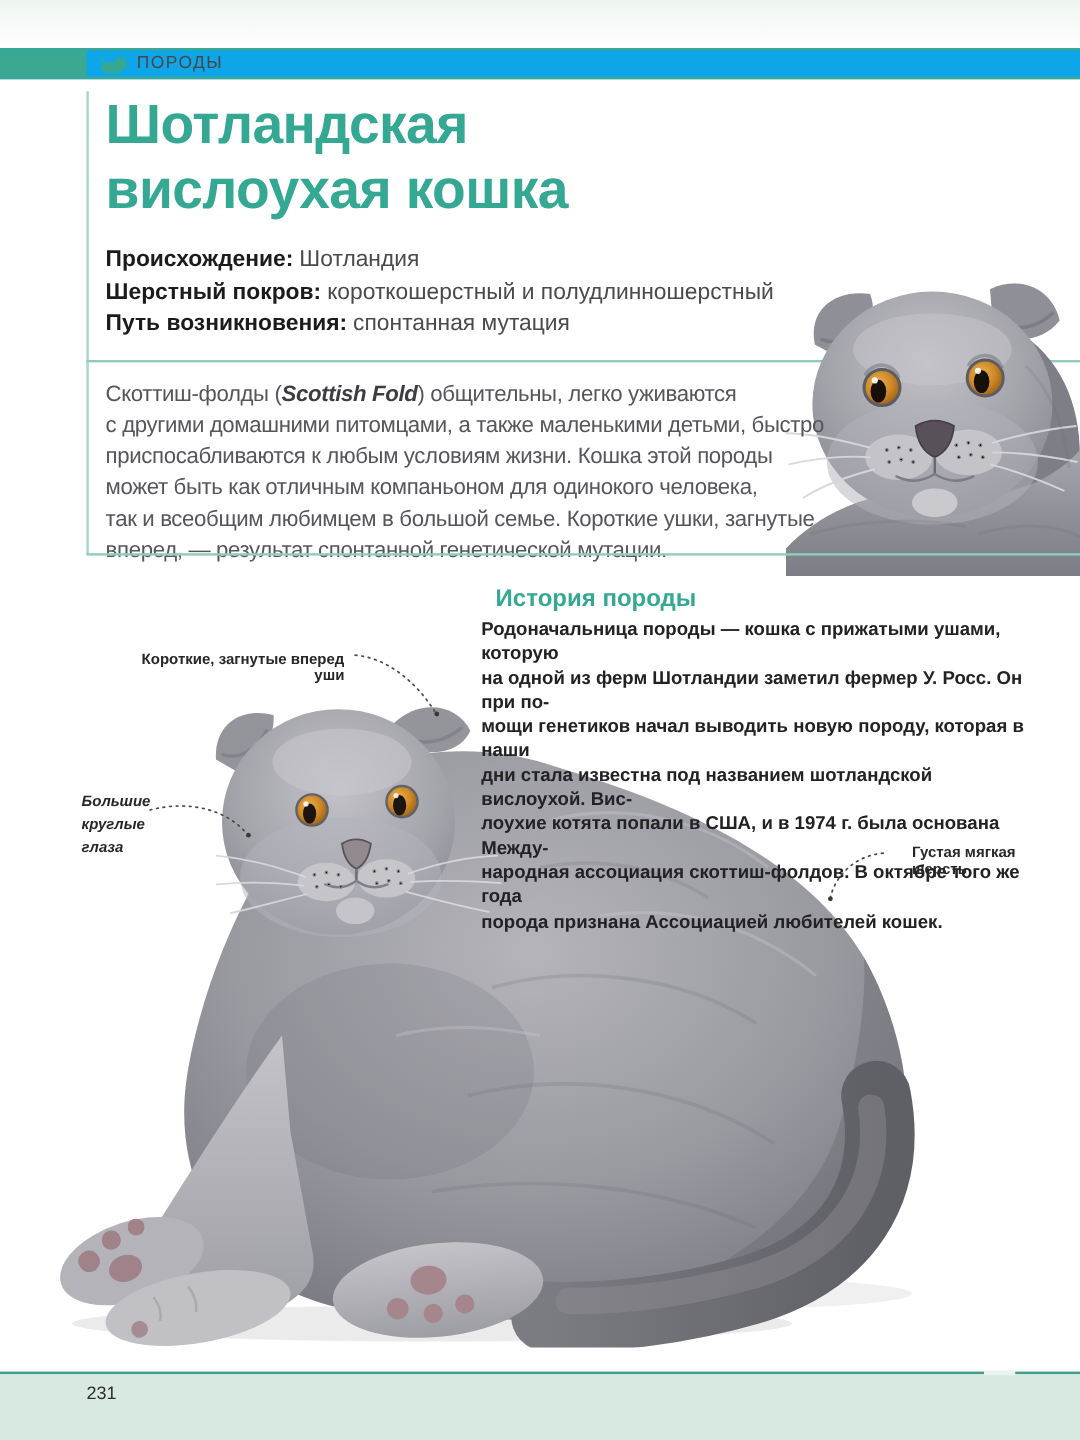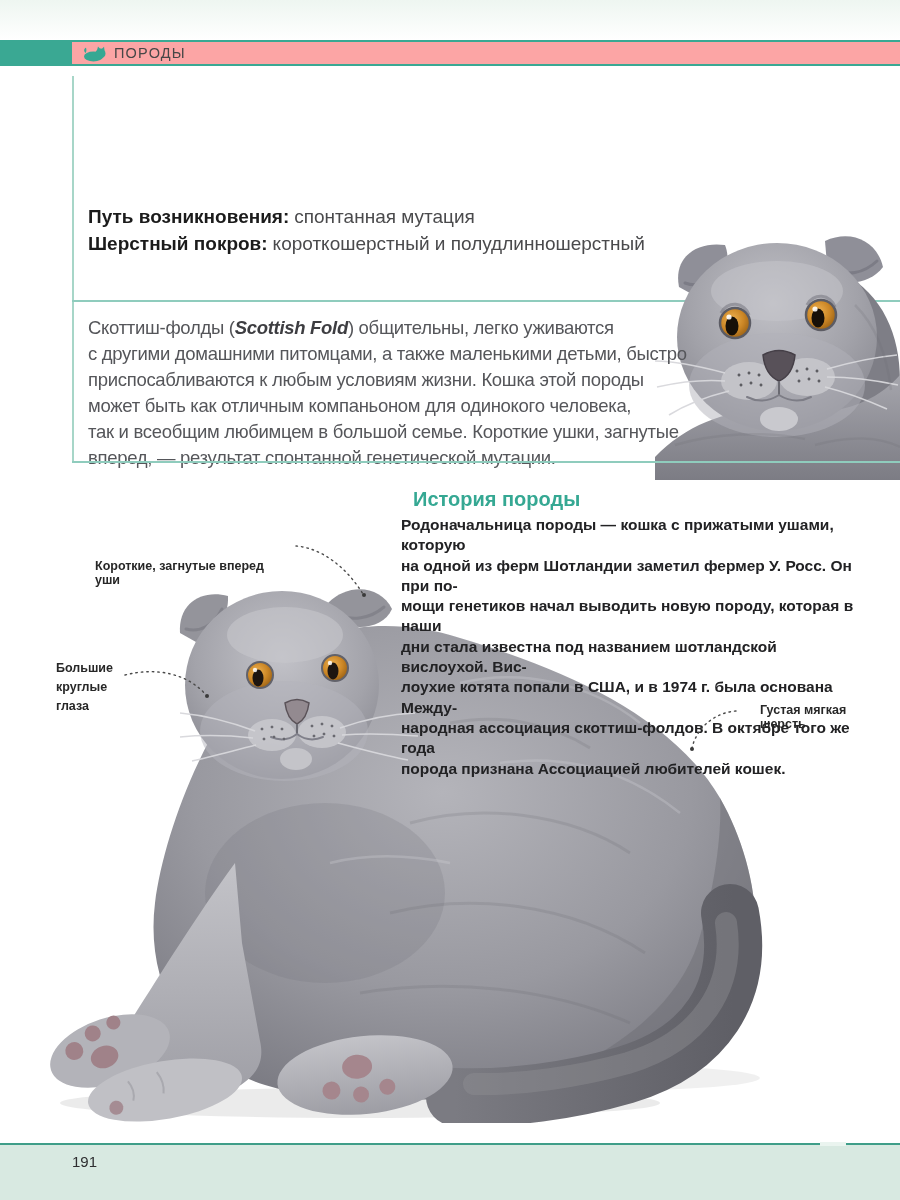--- a/index.html
+++ b/index.html
@@ -1,21 +1,21 @@
 <!DOCTYPE html>
 <html><head>
 <meta charset="utf-8">
 <style>
   html,body{margin:0;padding:0;background:#e9e9e9;}
   .page{position:relative;width:900px;height:1200px;background:#ffffff;overflow:hidden;
         font-family:"Liberation Sans","DejaVu Sans",sans-serif;margin:0 auto;}
   .page-top-tint{position:absolute;left:0;top:0;right:0;height:40px;
         background:linear-gradient(#eef6f1,#ffffff);}
   
-  .topbar{position:absolute;left:0;top:40px;right:0;height:22px;background:#fca5a5;
+  .topbar{position:absolute;left:0;top:40px;right:0;height:22px;background:#0ea5e9;
         border-top:2px solid #3aa893;border-bottom:2px solid #3aa893;}
   .topbar-accent{position:absolute;left:0;top:0;width:72px;height:22px;background:#3aa893;}
   .topbar-icon{position:absolute;left:82px;top:2px;width:26px;height:18px;}
   .topbar-label{position:absolute;left:114px;top:0;height:22px;line-height:22px;
         font-size:14.5px;letter-spacing:1.2px;color:#474747;}
   
   .left-rule{position:absolute;left:72px;top:76px;width:2px;height:386px;background:#a7d6c8;}
   .title{position:absolute;left:88px;top:76px;margin:0;font-size:46px;line-height:54px;
         font-weight:bold;color:#35a893;letter-spacing:-0.5px;}
   .facts{position:absolute;left:88px;top:204px;font-size:19px;line-height:26.5px;color:#4a4a4c;}
@@ -29,22 +29,22 @@
   
   .history-heading{position:absolute;left:413px;top:488px;margin:0;font-size:20px;
         font-weight:bold;color:#35a893;z-index:4;}
   .history-body{position:absolute;left:401px;top:515px;width:460px;margin:0;font-size:15.5px;
         font-weight:600;line-height:20.3px;color:#222224;white-space:pre-line;z-index:4;}
   
   .photo-head{position:absolute;left:655px;top:195px;width:245px;height:285px;z-index:1;}
   .photo-main{position:absolute;left:30px;top:563px;width:760px;height:560px;z-index:2;}
   
   .callout{position:absolute;font-size:12.5px;font-weight:bold;color:#272727;z-index:5;}
-  .callout-ears{left:95px;top:559px;width:192px;}
-  .callout-eyes{left:56px;top:659px;width:70px;line-height:19px;white-space:pre-line;}
+  .callout-ears{left:95px;top:542px;width:192px;text-align:right;}
+  .callout-eyes{left:68px;top:659px;width:70px;line-height:19px;white-space:pre-line;font-style:italic;}
   .callout-fur{left:760px;top:703px;width:130px;}
   .callout-line{position:absolute;z-index:5;}
   .line-ears{left:292px;top:540px;}
   .line-eyes{left:120px;top:666px;}
   .line-fur{left:684px;top:706px;}
   
   .footer-line{position:absolute;left:0;right:0;top:1143px;height:2px;background:#3f9e89;z-index:6;}
   .footer-notch{position:absolute;left:820px;top:1142px;width:26px;height:4px;background:#eaf4ef;z-index:7;}
   .footer-bar{position:absolute;left:0;right:0;top:1145px;height:55px;background:#d8e9e1;z-index:6;}
   .page-number{position:absolute;left:72px;top:8px;font-size:15px;color:#2e2e30;}
@@ -61,24 +61,26 @@
       <path d="M3.5,9 C1.5,7.5 1.8,4.5 4,3.8 C4.6,5.5 4.5,7 3.9,8.4 Z" fill="#35a893"></path>
       <ellipse cx="11.5" cy="12.5" rx="9.5" ry="5" fill="#35a893"></ellipse>
       <circle cx="18.5" cy="9.5" r="5" fill="#35a893"></circle>
       <path d="M15,6.5 L16,2.5 L18.5,5.2 Z" fill="#35a893"></path>
       <path d="M19.5,5.2 L22,2.8 L22.6,6.8 Z" fill="#35a893"></path>
     </svg>
     <div class="topbar-label">ПОРОДЫ</div>
   </div>
 
   <div class="left-rule"></div>
+  <h1 class="title"><span>Шотландская</span><br><span>вислоухая кошка</span></h1>
 
   <div class="facts">
+    <div><span class="fact-label">Происхождение:</span><span class="fact-value">Шотландия</span></div>
+    <div><span class="fact-label">Шерстный покров:</span><span class="fact-value">короткошерстный и полудлинношерстный</span></div>
     <div><span class="fact-label">Путь возникновения:</span><span class="fact-value">спонтанная мутация</span></div>
-    <div><span class="fact-label">Шерстный покров:</span><span class="fact-value">короткошерстный и полудлинношерстный</span></div>
   </div>
 
   <div class="rule-top"></div>
   <p class="intro"><span>Скоттиш-фолды (</span><span class="breed-en">Scottish Fold</span><span>) общительны, легко уживаются
 с другими домашними питомцами, а также маленькими детьми, быстро
 приспосабливаются к любым условиям жизни. Кошка этой породы
 может быть как отличным компаньоном для одинокого человека,
 так и всеобщим любимцем в большой семье. Короткие ушки, загнутые
 вперед, — результат спонтанной генетической мутации.</span></p>
   <div class="rule-bottom"></div>
@@ -306,15 +308,15 @@
 
   <div class="callout callout-fur">Густая мягкая шерсть</div>
   <svg class="callout-line line-fur" width="56" height="50" viewBox="0 0 56 50">
     <path d="M 52,5 C 28,7 12,24 8,42" stroke="#4a4a4a" stroke-width="1.4" fill="none" stroke-dasharray="1.5 4" stroke-linecap="round"></path>
     <circle cx="8" cy="43" r="2" fill="#3a3a3a"></circle>
   </svg>
 
   <div class="footer-line"></div>
   <div class="footer-notch"></div>
   <div class="footer-bar">
-    <span class="page-number">191</span>
+    <span class="page-number">231</span>
   </div>
 </div>
 
 </body></html>

